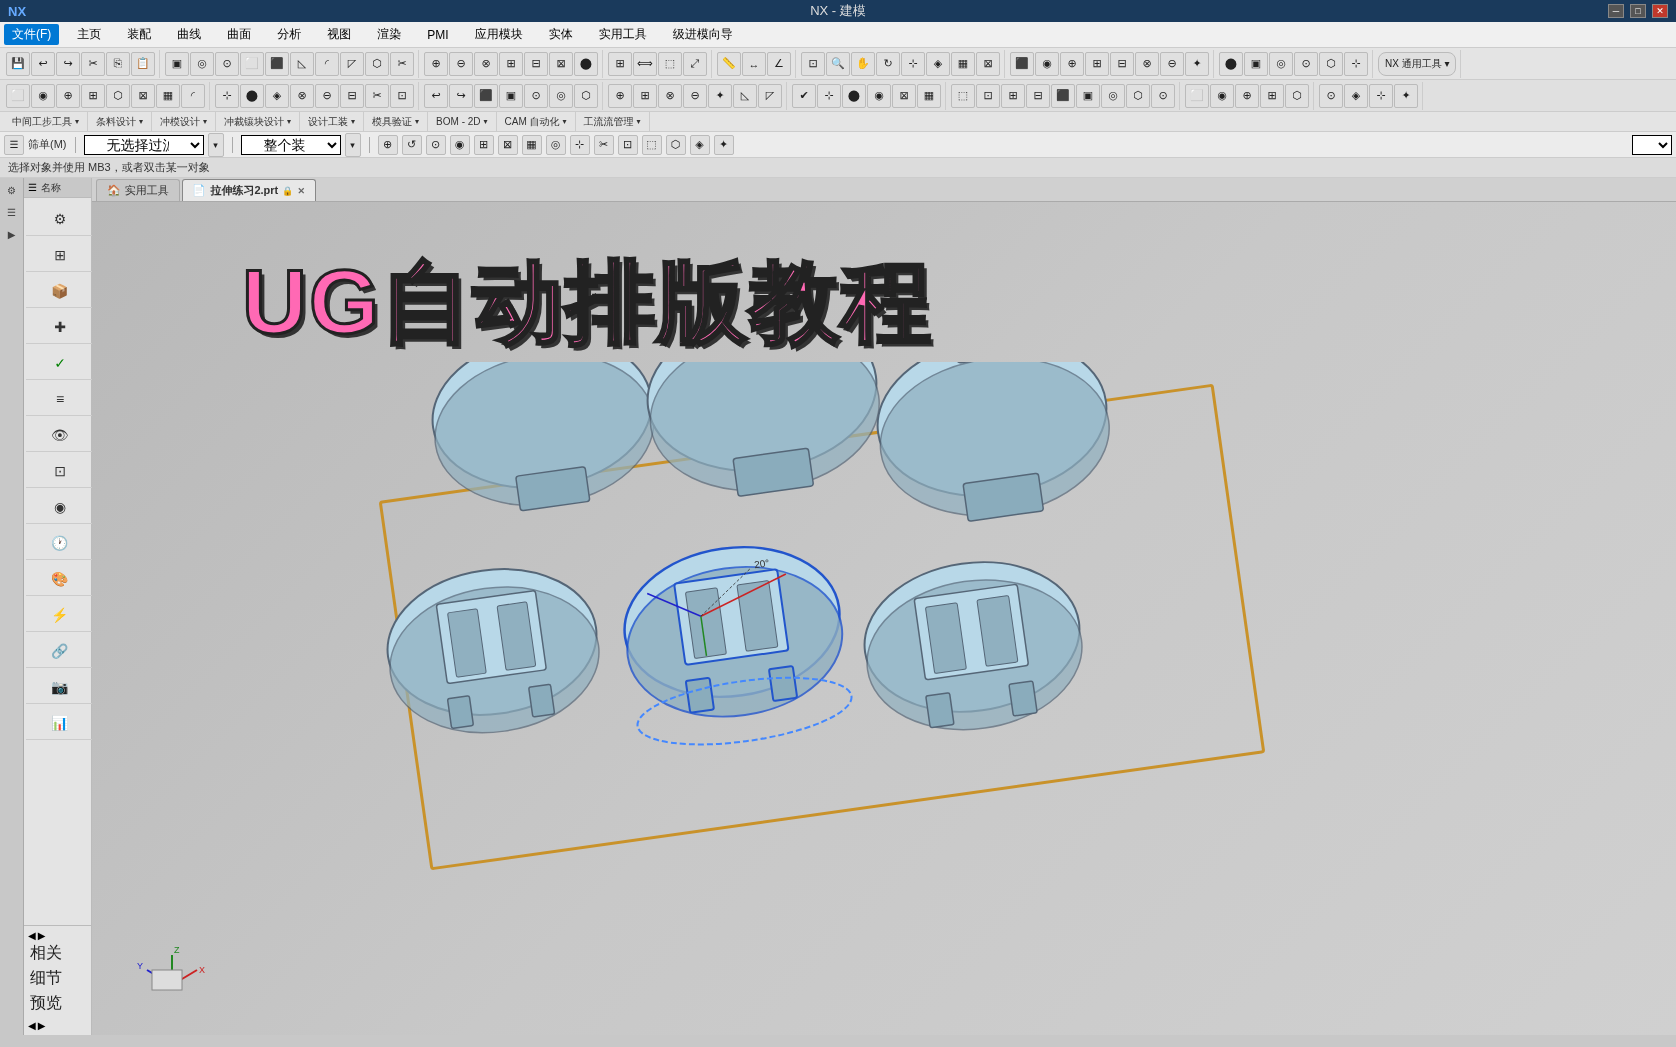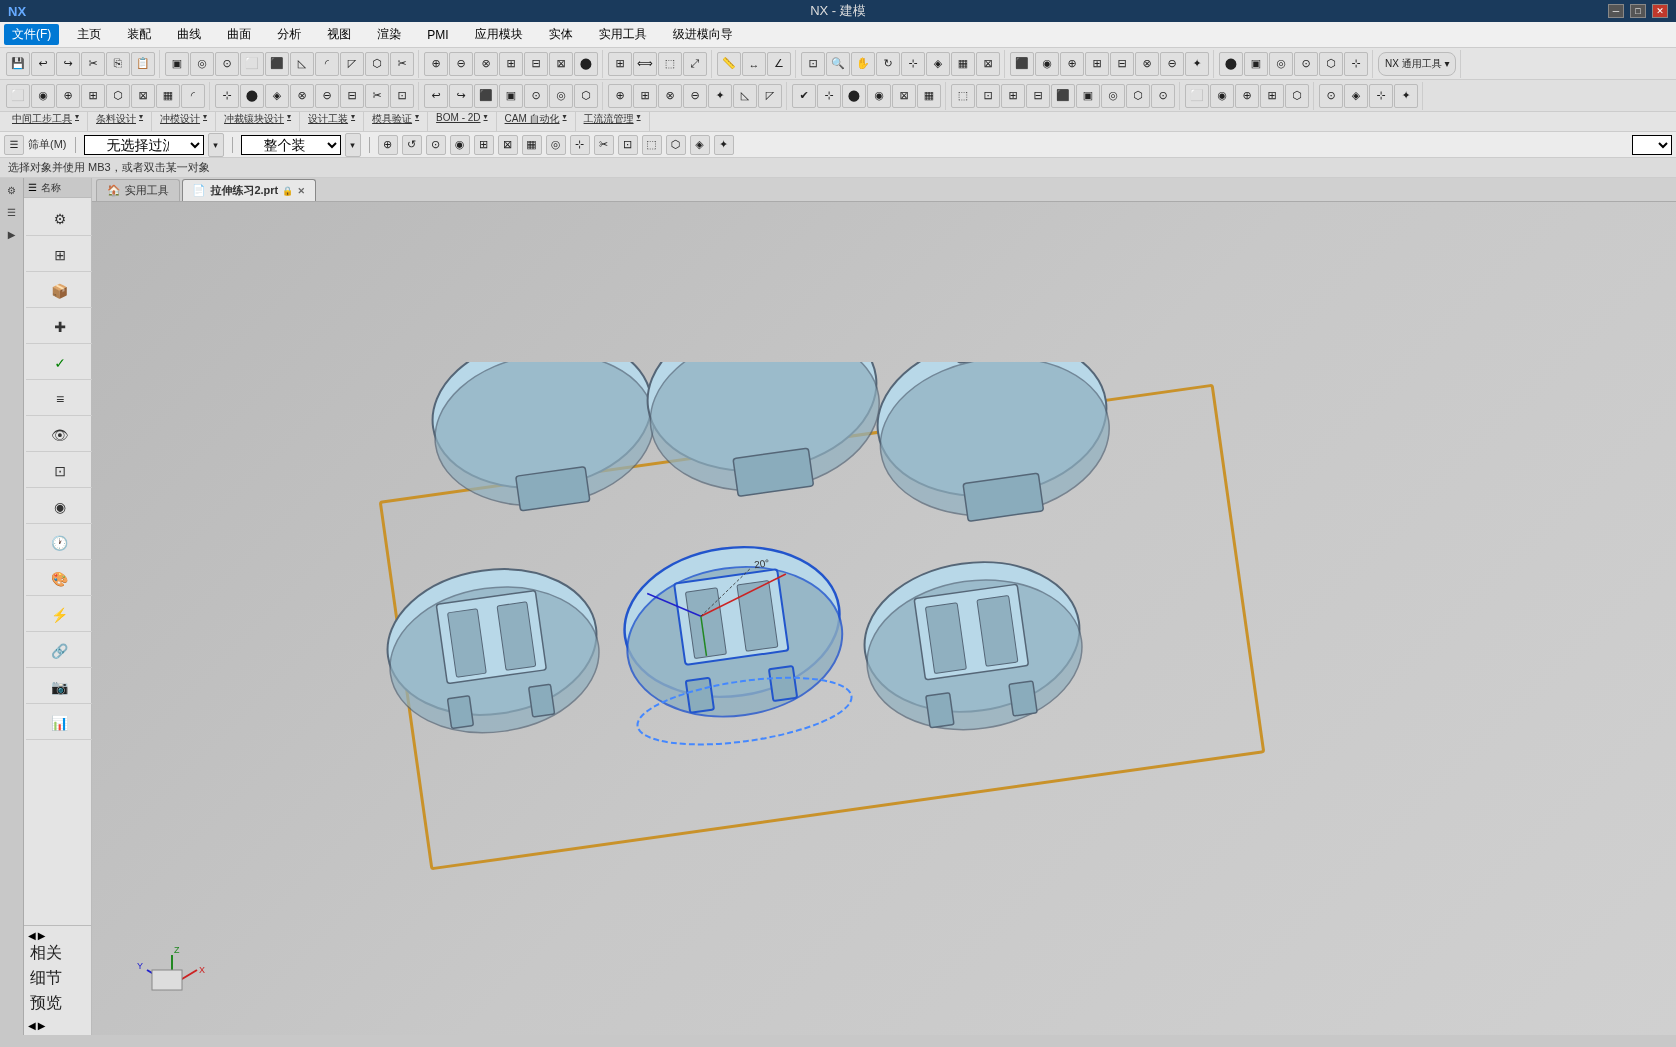--- a/index.html
+++ b/index.html
@@ -85,23 +85,23 @@
       background: #e4e4e4;
       border-bottom: 1px solid #ccc;
     }
     .section-label {
       font-size: 10px;
       color: #333;
       padding: 0 8px;
       border-right: 1px solid #ccc;
       height: 100%;
       display: flex;
+      align-items: center;
       cursor: pointer;
       white-space: nowrap;
-      text-decoration: underline;
     }
     .section-label .arrow { font-size: 8px; margin-left: 3px; }
 
     
     #filter-bar {
       height: 26px;
       display: flex;
       align-items: center;
       padding: 0 4px;
       gap: 4px;
@@ -632,20 +632,21 @@
       <div class="tab active" style="margin-left:2px;">
         <span>📄</span>
         <span>拉伸练习2.prt</span>
         <span style="font-size:9px;">🔒</span>
         <span class="tab-close">✕</span>
       </div>
     </div>
 
     <div id="viewport">
 
+      <div class="tutorial-text">UG自动排版教程</div>
 
       <svg id="parts-svg" viewBox="0 0 900 530" xmlns="http://www.w3.org/2000/svg">
 
         <g transform="rotate(-8, 450, 265)">
           <rect x="30" y="80" width="840" height="370" fill="none" stroke="#c9922a" stroke-width="3" rx="2"></rect>
         </g>
 
         <g transform="translate(170, 50) rotate(-8)">
 
           <ellipse cx="0" cy="0" rx="110" ry="75" fill="#b8d8e8" stroke="#556677" stroke-width="2"></ellipse>

